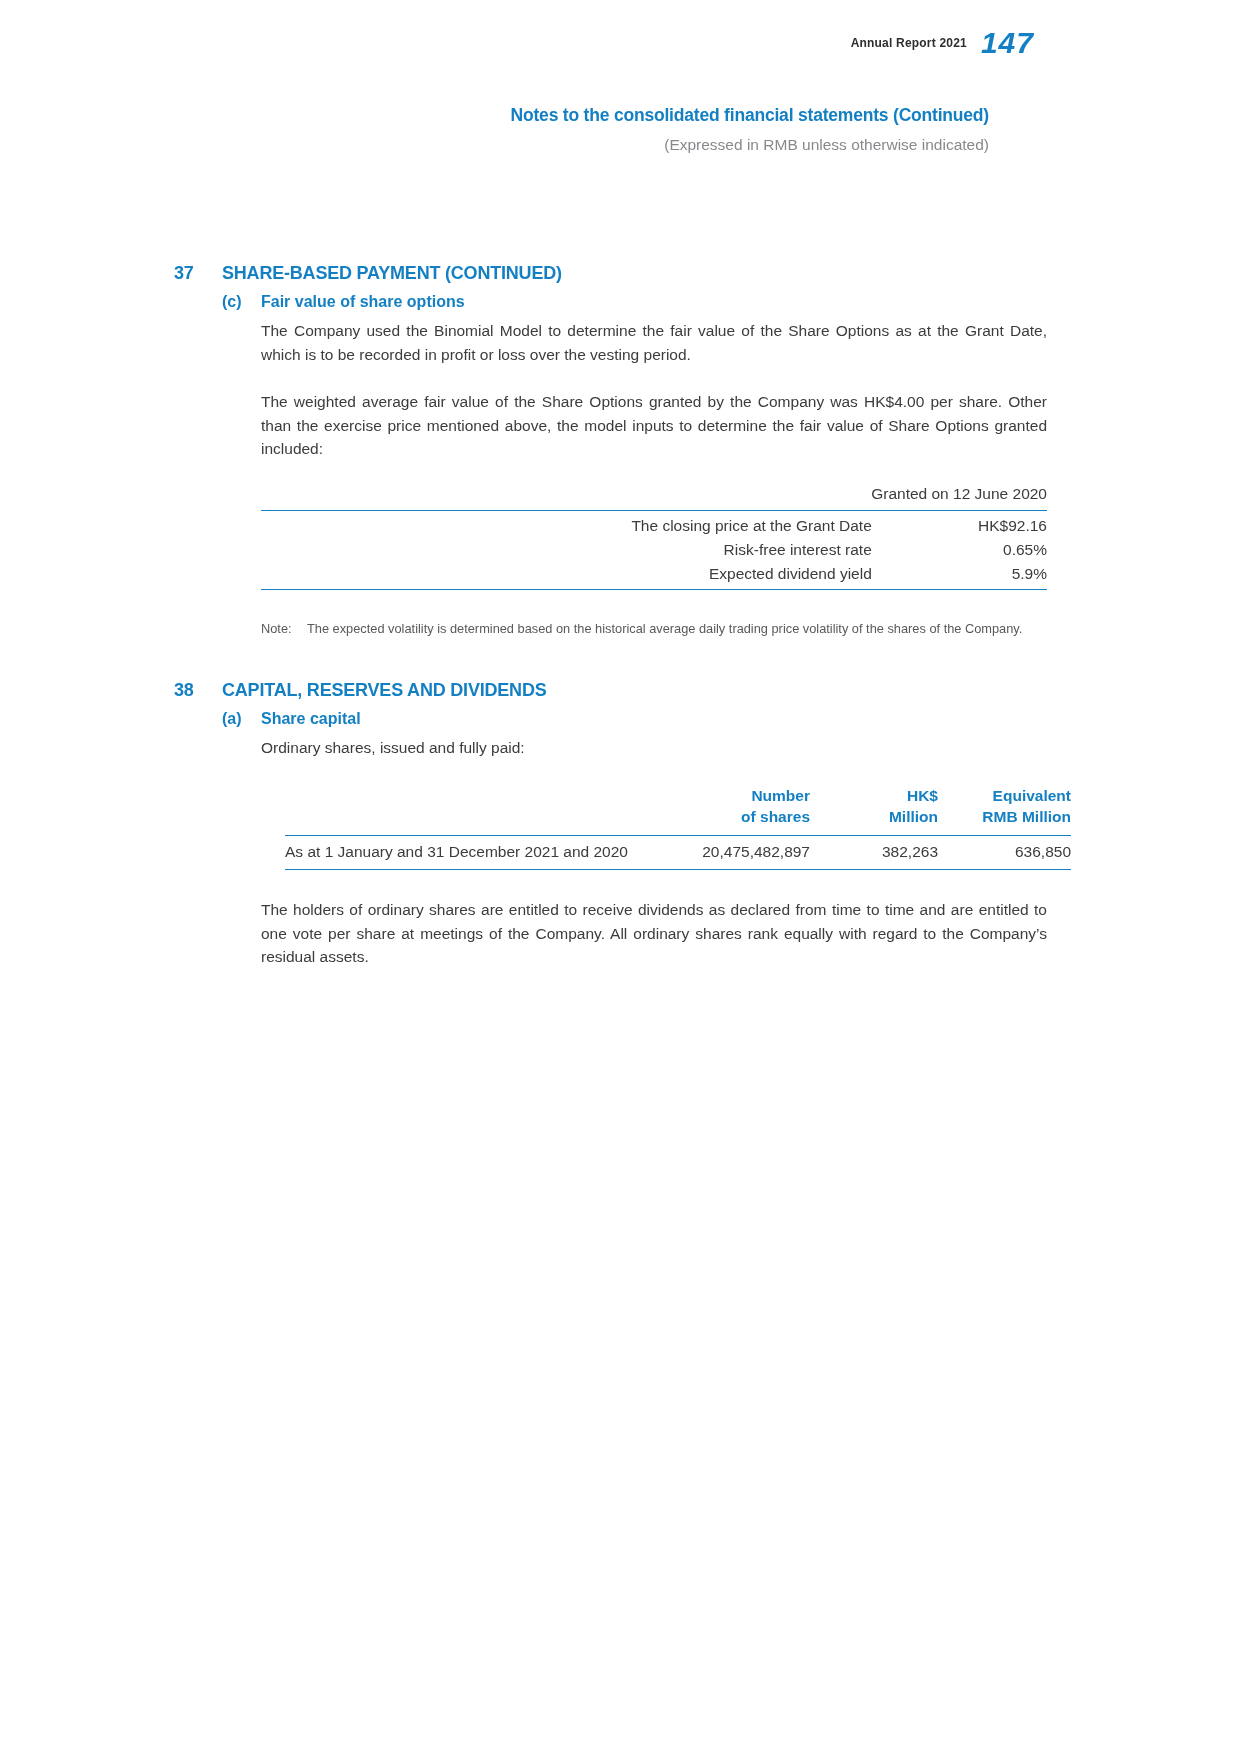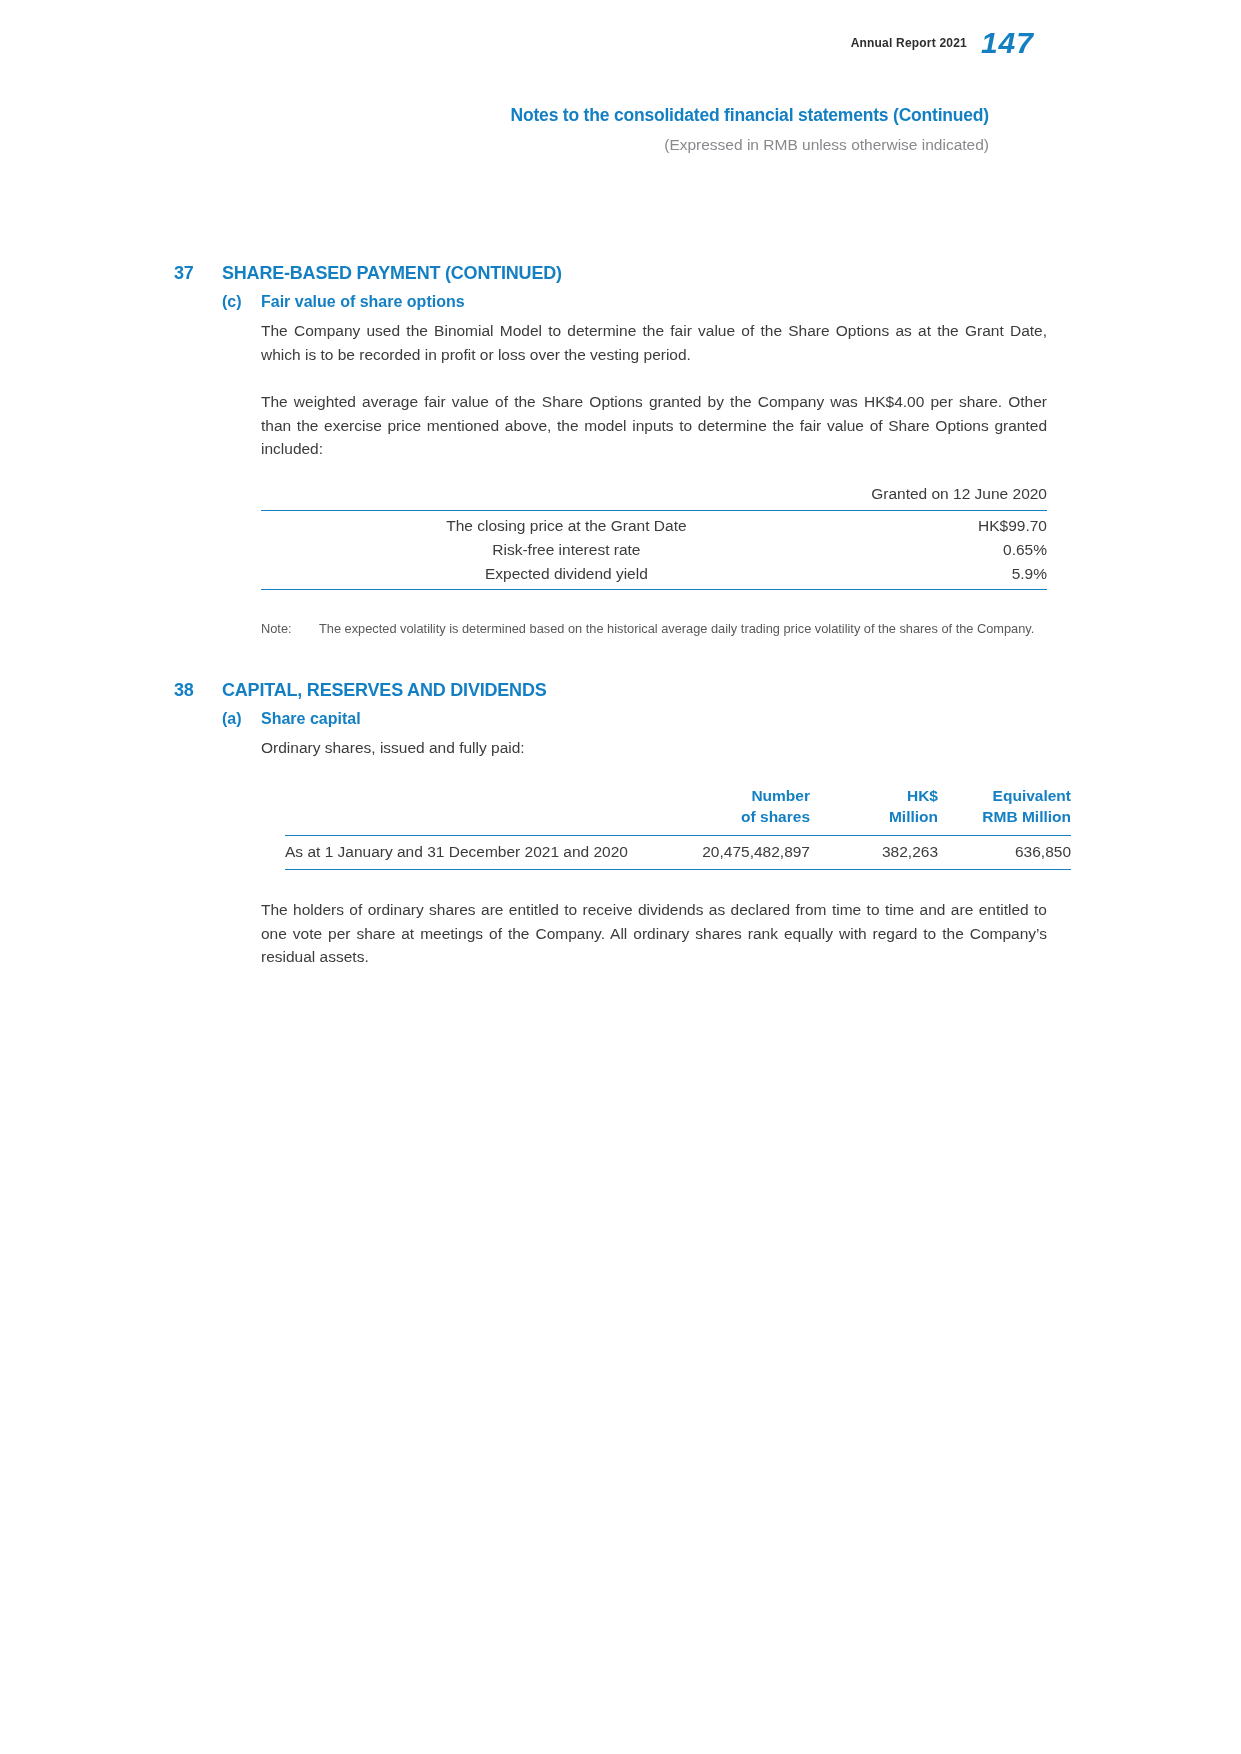--- a/index.html
+++ b/index.html
@@ -117,36 +117,35 @@
   }
   table.t1 thead th {
     font-weight: normal;
     text-align: right;
     padding: 0 0 7px 0;
     border-bottom: 1px solid #1480c3;
   }
   table.t1 tbody td {
     padding: 3px 0;
   }
-  table.t1 tbody td.lbl { text-align: center; }
+  table.t1 tbody td.lbl { text-align: right; }
   table.t1 tbody td.val { text-align: right; }
   table.t1 tbody tr:first-child td { padding-top: 6px; }
   table.t1 tbody tr:last-child td {
     border-bottom: 1.5px solid #1480c3;
     padding-bottom: 6px;
   }
 
   
   .note {
     display: flex;
     margin-top: 30px;
     font-size: 12.8px;
     line-height: 18px;
     color: #58595b;
-    gap: 12px;
   }
   .note-label { flex: 0 0 46px; }
   .note-text { flex: 1; }
 
   
   .section-38 { margin-top: 42px; }
 
   
   table.t2 {
     width: 100%;
@@ -214,21 +213,21 @@
 
         <table class="t1">
           <thead>
             <tr>
               <th colspan="2">Granted on 12 June 2020</th>
             </tr>
           </thead>
           <tbody>
             <tr>
               <td class="lbl">The closing price at the Grant Date</td>
-              <td class="val">HK$99.70</td>
+              <td class="val">HK$92.16</td>
             </tr>
             <tr>
               <td class="lbl">Risk-free interest rate</td>
               <td class="val">0.65%</td>
             </tr>
             <tr>
               <td class="lbl">Expected dividend yield</td>
               <td class="val">5.9%</td>
             </tr>
           </tbody>

